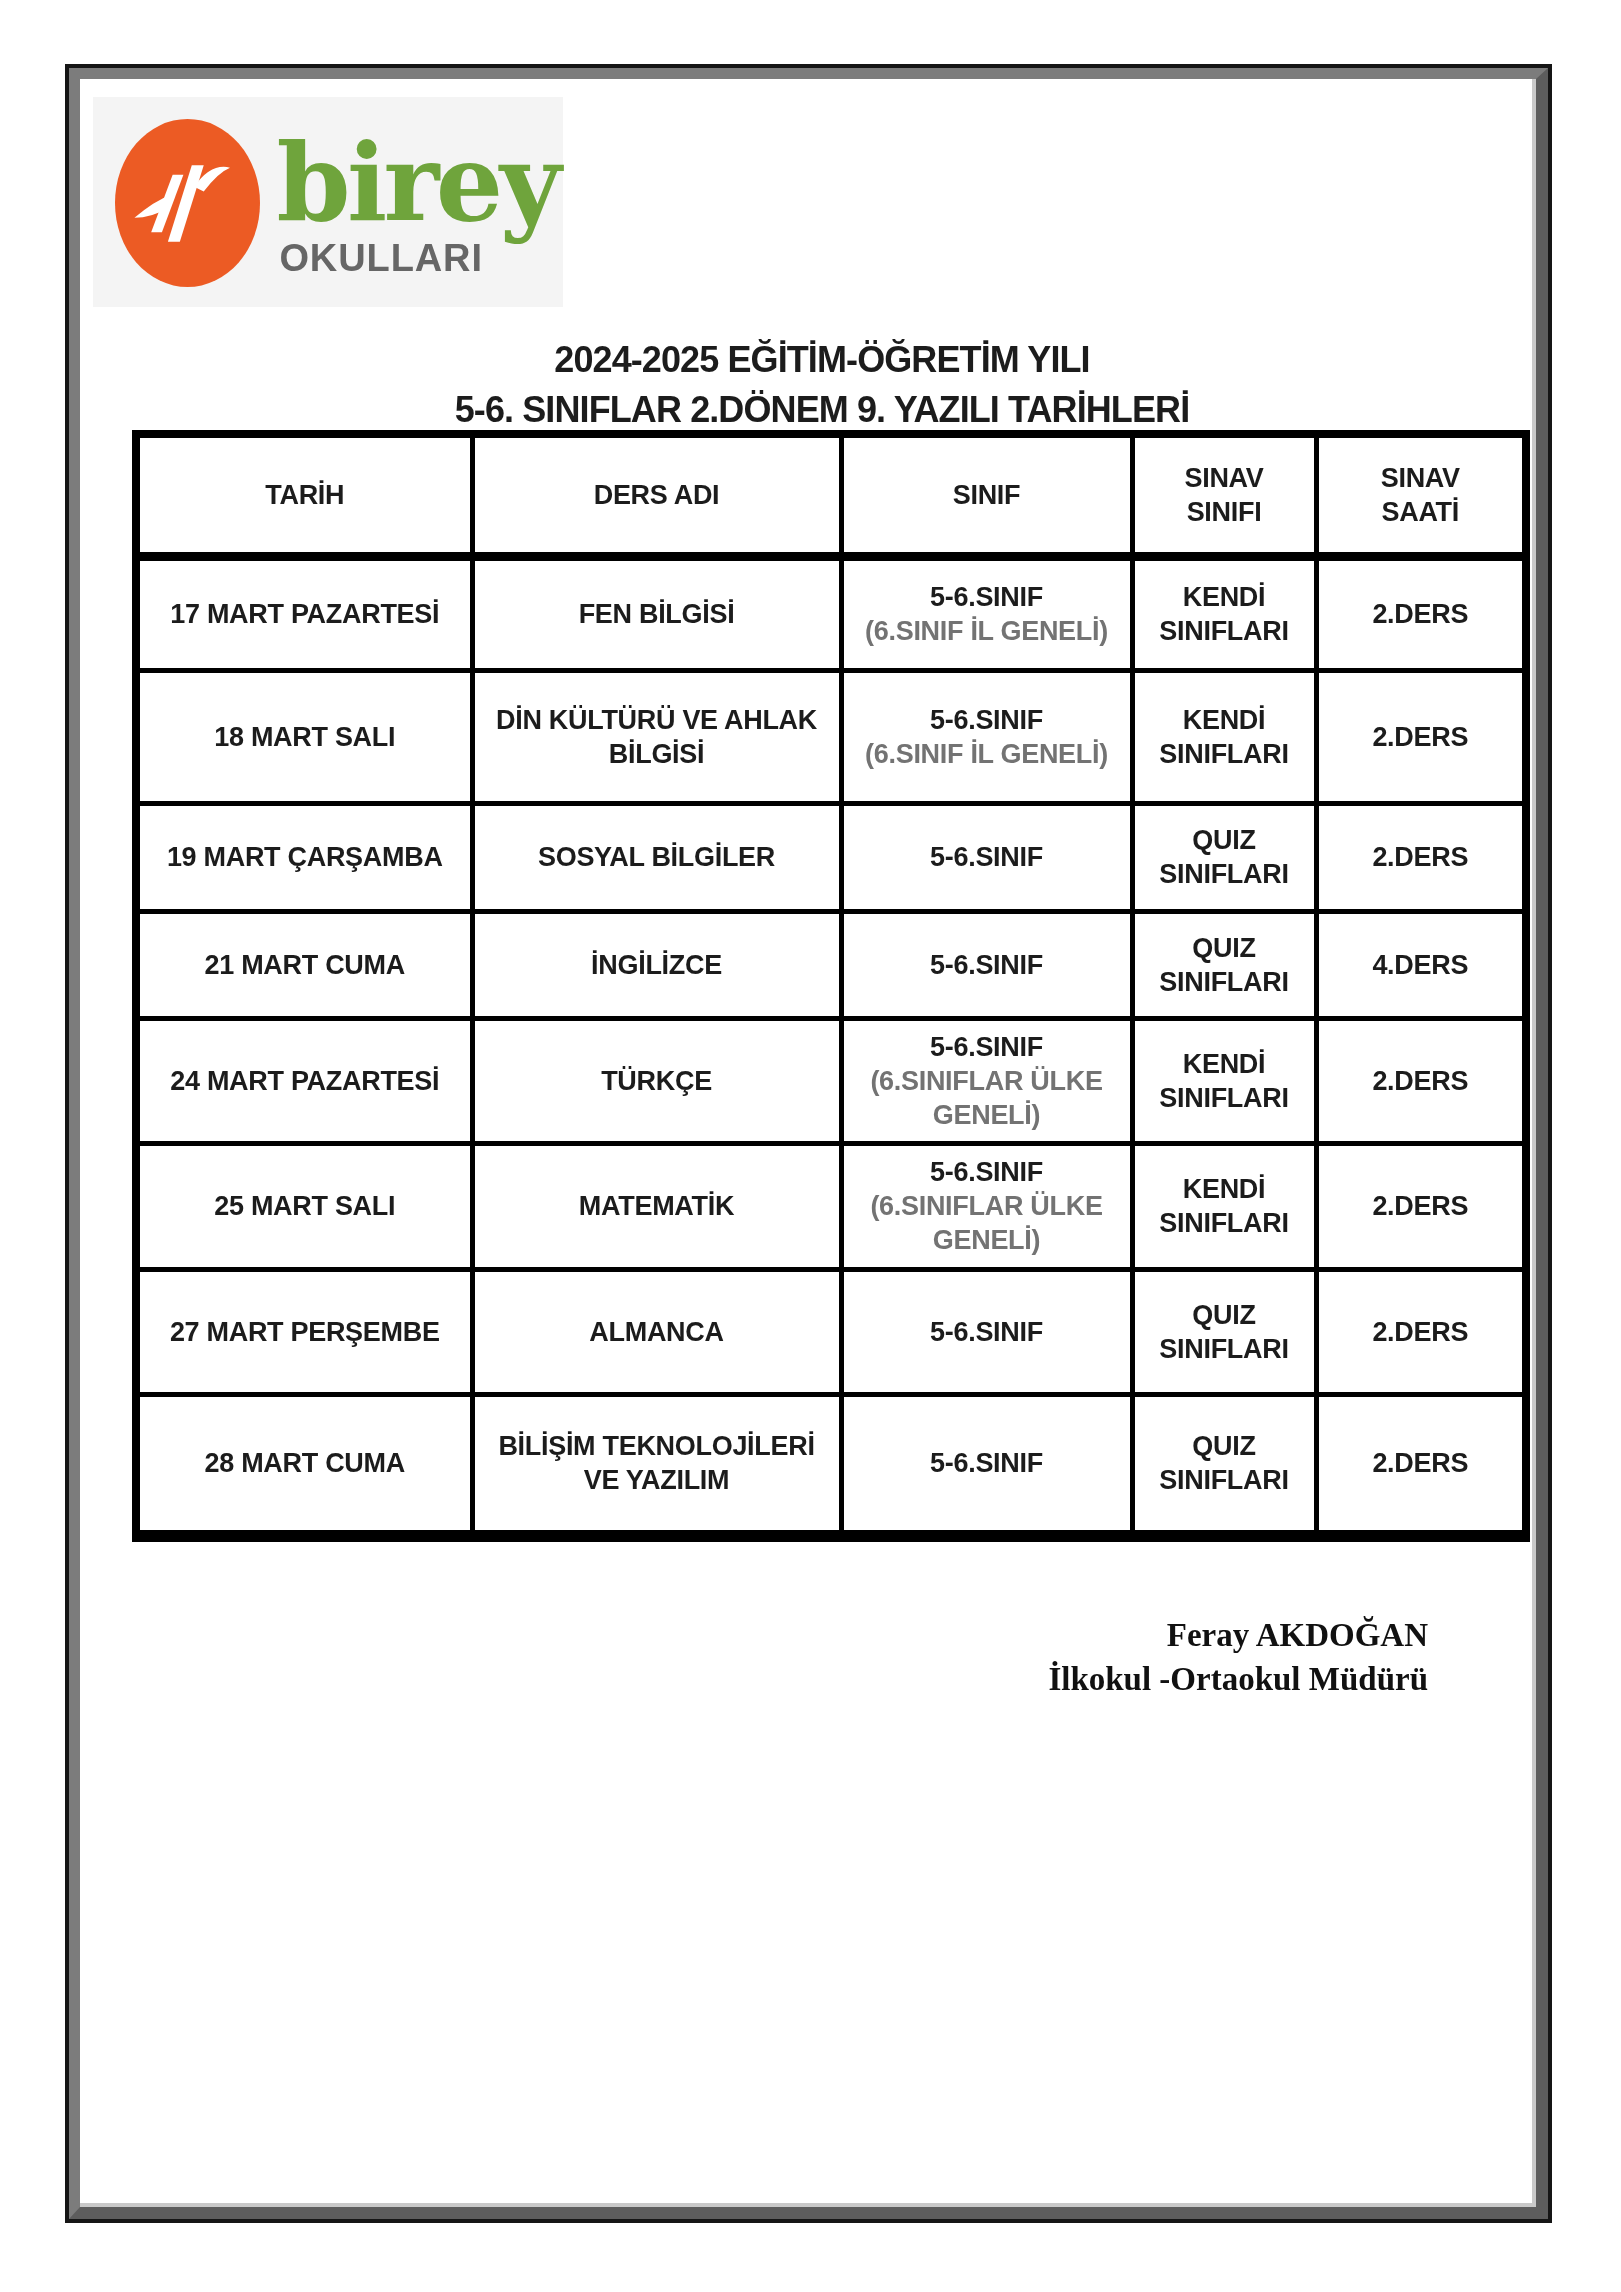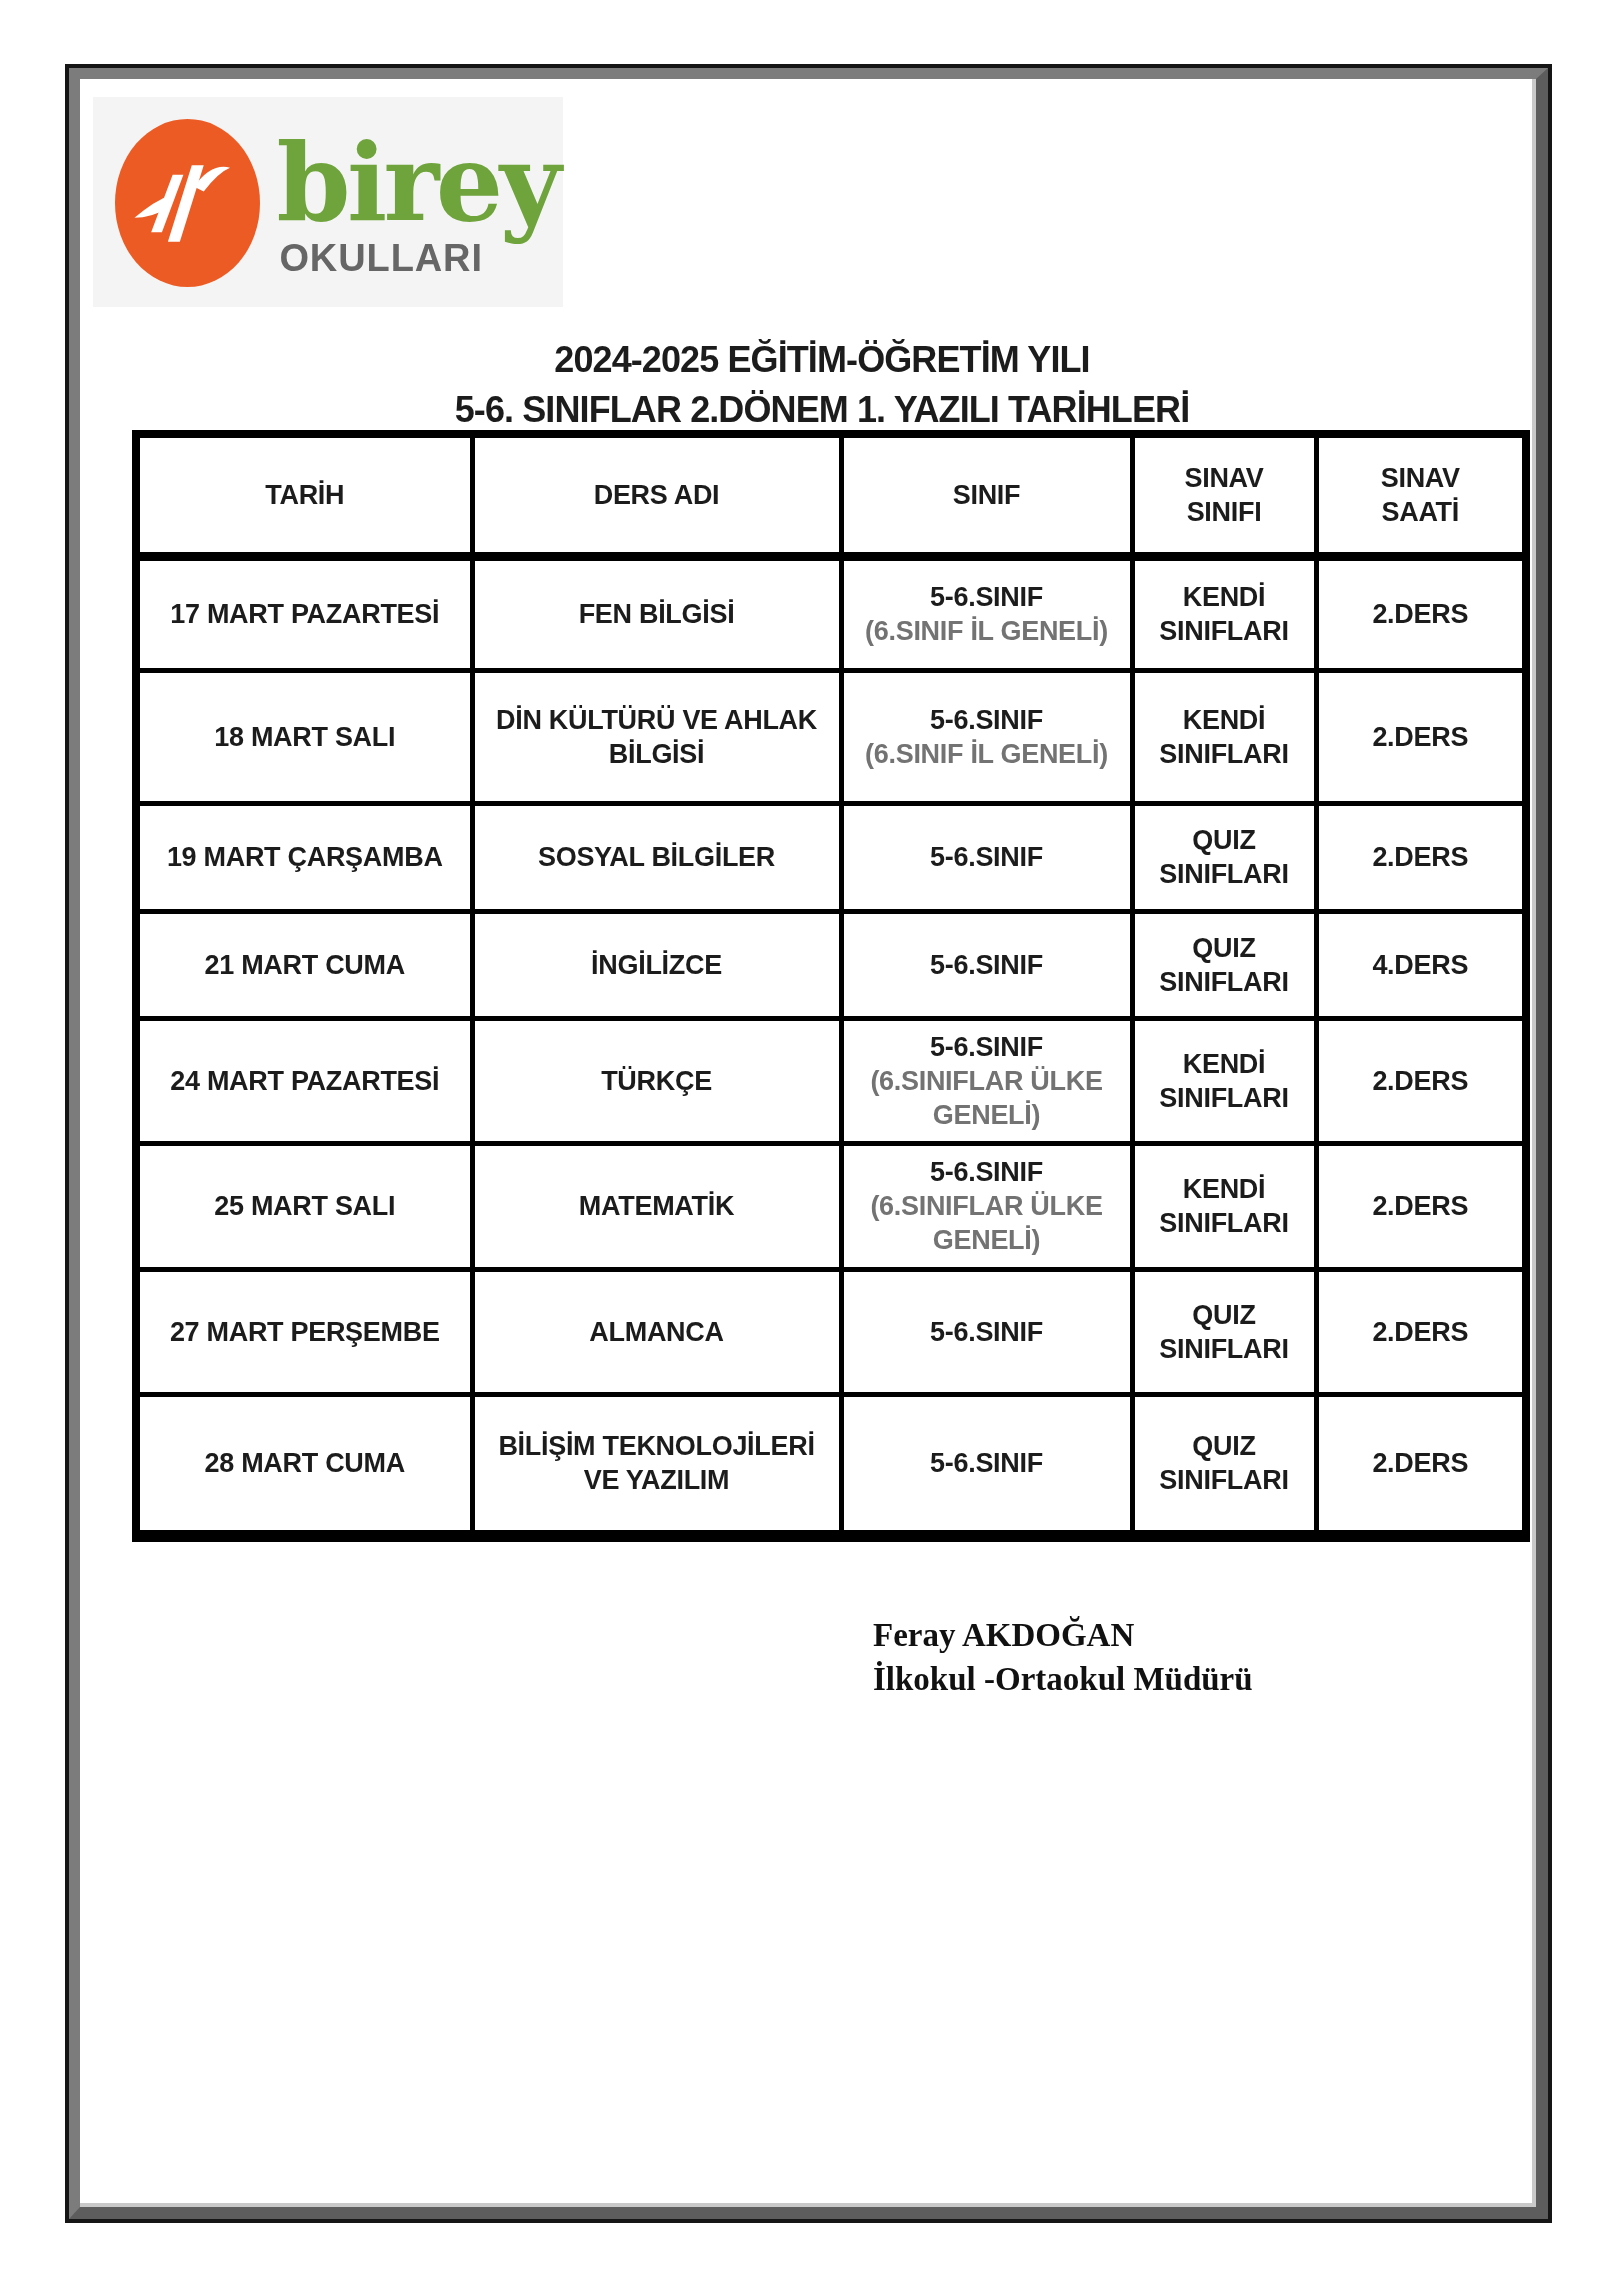--- a/index.html
+++ b/index.html
@@ -52,21 +52,21 @@
   table.schedule th,table.schedule td{
     border:5.4px solid #000;vertical-align:middle;text-align:center;
     font-weight:bold;font-size:27px;line-height:34px;letter-spacing:-0.3px;
     color:#1c1c1c;padding:3.6px 7.2px;box-sizing:border-box;overflow:hidden;
   }
   table.schedule thead th{border-bottom-width:9px;white-space:pre-line;}
   td.date-cell{text-align:left;padding-left:14.3px;}
   .note{color:#737373;}
   
   .signature{
-    position:absolute;left:793px;top:1534px;width:555px;text-align:left;
+    position:absolute;left:793px;top:1534px;width:555px;text-align:right;
     font-family:"Liberation Serif",serif;font-weight:bold;
     font-size:33px;line-height:44px;color:#111;
   }
 </style>
 </head>
 <body>
 
 <div class="doc-frame">
 <div class="doc-frame-inner">
 <div class="page">
@@ -79,21 +79,21 @@
         <path d="M6 66 Q22 52 38 46 L34 58 Q20 66 6 66 Z" fill="#ffffff"></path>
         <path d="M56 40 Q70 20 86 24 Q76 28 64 44 Z" fill="#ffffff"></path>
       </svg>
     </div>
     <div class="brand-name">birey</div>
     <div class="brand-sub">OKULLARI</div>
   </div>
 
   <div class="title">
     <div>2024-2025 EĞİTİM-ÖĞRETİM YILI</div>
-    <div>5-6. SINIFLAR 2.DÖNEM 1. YAZILI TARİHLERİ</div>
+    <div>5-6. SINIFLAR 2.DÖNEM 9. YAZILI TARİHLERİ</div>
   </div>
 
   <table class="schedule">
     <colgroup>
       <col style="width:336px">
             <col style="width:369px">
             <col style="width:291px">
       <col style="width:184px">
             <col style="width:210px">
     </colgroup>

